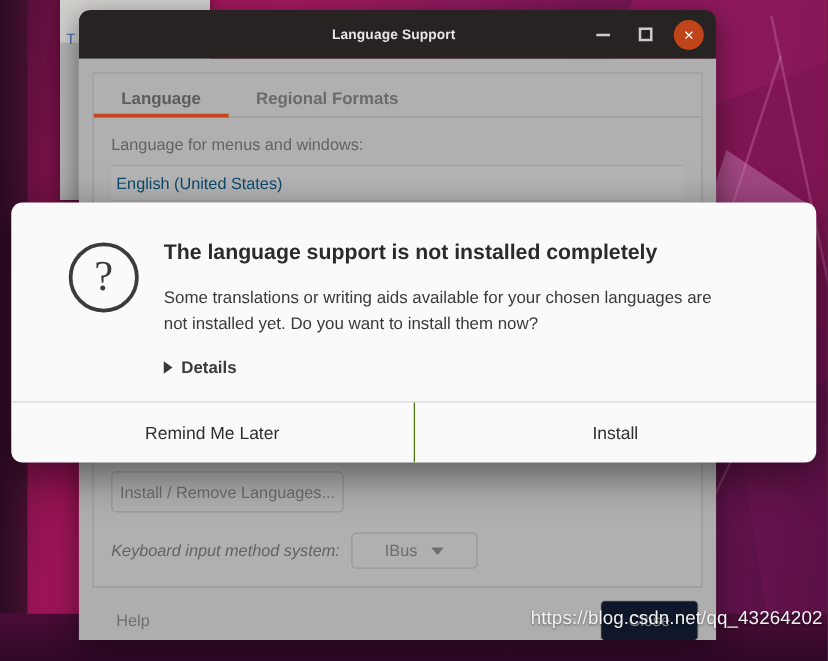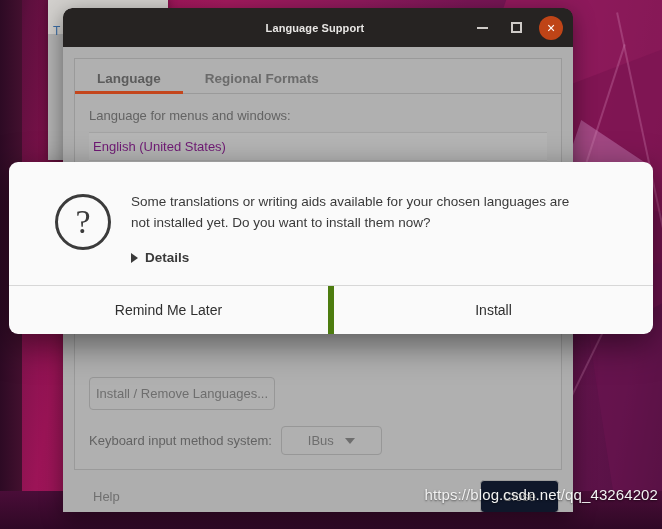--- a/index.html
+++ b/index.html
@@ -207,21 +207,21 @@
     color: #636363;
     margin-bottom: 9px;
   }
   #lang-list {
     background: #b5b5b5;
     border-top: 1px solid #a4a4a4;
   }
   .lang-item {
     padding: 6px 6px 6px 4px;
     font-size: 13px;
-    color: #701a75;
+    color: #0c4a6e;
     border-bottom: 1px solid #a8a8a8;
     cursor: pointer;
   }
 
   
   #lower-controls {
     position: absolute;
     left: 14px; right: 14px; bottom: 14px;
   }
   #install-remove-btn {
@@ -236,20 +236,21 @@
   }
   #ime-row {
     display: flex;
     align-items: center;
     gap: 9px;
     margin-top: 16px;
   }
   #ime-label {
     font-size: 13px;
     color: #636363;
+    font-style: italic;
   }
   #ime-combo {
     display: flex;
     align-items: center;
     gap: 11px;
     padding: 6px 26px;
     font-size: 13px;
     color: #6e6e6e;
     background: #b0b0b0;
     border: 1px solid #979797;
@@ -355,21 +356,21 @@
     border-top: 1px solid #d7d7d7;
   }
   .modal-btn {
     flex: 1;
     text-align: center;
     padding: 16px 0;
     font-size: 14px;
     color: #2f2f2f;
     cursor: pointer;
   }
-  #btn-install { border-left: 6px solid #4d7c0f; }
+  #btn-install { border-left: 1px solid #4d7c0f; }
 
   
   #watermark {
     position: absolute;
     right: 4px;
     bottom: 26px;
     font-size: 15px;
     color: #f2f2f2;
     text-shadow: 0 1px 2px rgba(0,0,0,.55);
     letter-spacing: .1px;
@@ -451,20 +452,21 @@
 
   </div>
 </div>
 
 <div id="modal">
   <div id="modal-main">
     <div id="modal-icon-wrap">
       <div id="q-icon">?</div>
     </div>
     <div id="modal-text">
+      <div id="modal-title">The language support is not installed completely</div>
       <div id="modal-body">Some translations or writing aids available for your chosen languages are not installed yet. Do you want to install them now?</div>
       <div id="details-row">
         <span class="caret-right"></span>
         <span id="details-label">Details</span>
       </div>
     </div>
   </div>
   <div id="modal-actions">
     <div class="modal-btn" id="btn-remind">Remind Me Later</div>
     <div class="modal-btn" id="btn-install">Install</div>

